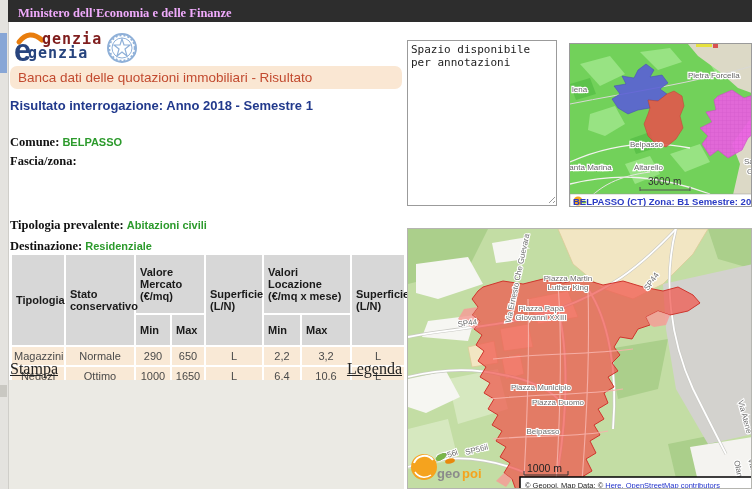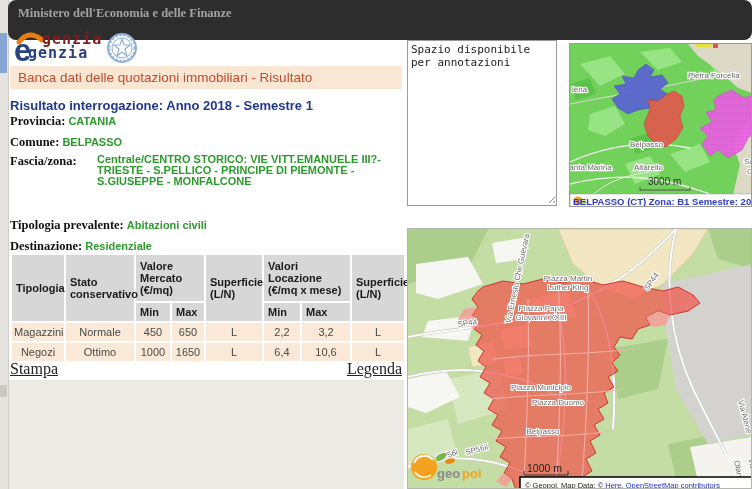--- a/index.html
+++ b/index.html
@@ -3,46 +3,46 @@
 <meta charset="utf-8">
 <style>
   html,body{margin:0;padding:0;background:#ffffff;}
   #screen{position:relative;width:752px;height:489px;overflow:hidden;background:#ffffff;
           font-family:"Liberation Sans",sans-serif;}
   
   #left-strip{position:absolute;left:0;top:0;width:8px;height:489px;background:#e4e3df;border-right:1px solid #cfcec9;}
   #left-strip .thumb{position:absolute;left:0;top:33px;width:7px;height:40px;background:#87a6d6;}
   #left-strip .nub{position:absolute;left:0;top:385px;width:7px;height:12px;background:#c9c8c2;}
   
-  #topbar{position:absolute;left:8px;top:0;width:744px;height:40px;background:#2d2d2d;color:#a3a3a3;
-          font-family:"Liberation Serif",serif;font-weight:bold;font-size:12.5px;line-height:26px;padding-left:10px;box-sizing:border-box;border-radius:8px;}
+  #topbar{position:absolute;left:8px;top:0;width:744px;height:22px;background:#2d2d2d;color:#f0abfc;
+          font-family:"Liberation Serif",serif;font-weight:bold;font-size:12.5px;line-height:26px;padding-left:10px;box-sizing:border-box;}
   
   #logo{position:absolute;left:12px;top:31px;height:36px;}
   #logo .mark{position:absolute;left:0;top:0;}
   #logo .words{position:absolute;left:30px;top:1px;font-family:"DejaVu Sans Mono",monospace;font-weight:bold;font-size:15px;line-height:14px;letter-spacing:1px;}
   #logo .w1{color:#7f1d1d;}
   #logo .w2{color:#27447e;margin-left:-14px;display:block;}
   #emblem{position:absolute;left:106px;top:32px;}
   
   #banner{position:absolute;left:10px;top:66px;width:392px;height:23px;background:#fae7d3;
-          color:#c24a2f;font-size:13.5px;line-height:23px;padding-left:8px;box-sizing:border-box;}
+          color:#c24a2f;font-size:13.5px;line-height:23px;padding-left:8px;box-sizing:border-box;border-radius:7px;}
   
   #query-title{position:absolute;left:10px;top:98px;color:#21398c;font-weight:bold;font-size:13px;}
   .frow{position:absolute;left:10px;width:392px;font-size:11px;}
   .flabel{font-family:"Liberation Serif",serif;font-weight:bold;font-size:12.5px;color:#111;}
   .fvalue{color:#2c9a2c;font-weight:bold;}
   .frow.flex{display:flex;}
   .frow.flex .flabel{width:87px;flex:0 0 87px;}
   .frow.flex .fvalue{flex:1;line-height:11px;}
   #f-prov{top:114px}#f-com{top:135px}#f-fas{top:154px}#f-cod{top:177px}
   #f-mic{top:198px}#f-tip{top:218px}#f-des{top:239px}
   
   #quote-table{position:absolute;left:10px;top:253px;border-collapse:separate;border-spacing:2px;
                table-layout:fixed;width:396px;font-size:11px;}
-  #quote-table th{background:#d7d7d7;color:#1a1a1a;font-weight:bold;text-align:left;padding:2px 4px;vertical-align:middle;font-size:11px;line-height:12px;}
+  #quote-table th{background:#d7d7d7;color:#1a1a1a;font-weight:bold;text-align:left;padding:8px 4px;vertical-align:middle;font-size:11px;line-height:12px;}
   #quote-table th.sub{height:14px;}
   #quote-table td{background:#f9e9d6;color:#4a4a4a;text-align:center;padding:3px 2px;font-size:11px;}
   
   #links{position:absolute;left:10px;top:360px;width:392px;font-family:"Liberation Serif",serif;font-size:16px;}
   #links a{color:#222;text-decoration:underline;cursor:pointer;}
   #legenda-link{float:right;}
   
   #left-bottom{position:absolute;left:9px;top:380px;width:395px;height:109px;background:#ebeae4;}
   
   #ann-wrap{position:absolute;left:407px;top:40px;width:150px;height:166px;}
@@ -90,31 +90,26 @@
     <path d="M16,7 L18,13 L24,13 L19,17 L21,24 L16,20 L11,24 L13,17 L8,13 L14,13 Z" fill="none" stroke="#8fb0d8" stroke-width="1.2"></path>
     <circle cx="16" cy="16" r="12.5" fill="none" stroke="#8fb0d8" stroke-width="1.5" stroke-dasharray="2 2"></circle>
   </svg>
 
   <div id="banner">
     <span>Banca dati delle quotazioni immobiliari - Risultato</span>
   </div>
 
   <div id="query-title">Risultato interrogazione: Anno 2018 - Semestre 1</div>
 
-  <div class="frow" id="f-prov">
-    <span class="flabel">Provincia:</span>
-    <span class="fvalue">CATANIA</span>
-  </div>
   <div class="frow" id="f-com">
     <span class="flabel">Comune:</span>
     <span class="fvalue">BELPASSO</span>
   </div>
   <div class="frow flex" id="f-fas">
     <span class="flabel">Fascia/zona:</span>
-    <span class="fvalue">Centrale/CENTRO STORICO: VIE VITT.EMANUELE III?- TRIESTE - S.PELLICO - PRINCIPE DI PIEMONTE - S.GIUSEPPE - MONFALCONE</span>
   </div>
   <div class="frow" id="f-tip">
     <span class="flabel">Tipologia prevalente:</span>
     <span class="fvalue">Abitazioni civili</span>
   </div>
   <div class="frow" id="f-des">
     <span class="flabel">Destinazione:</span>
     <span class="fvalue">Residenziale</span>
   </div>
 
@@ -140,21 +135,21 @@
     </tr>
     <tr>
       <th class="sub">Min</th>
       <th class="sub">Max</th>
       <th class="sub">Min</th>
       <th class="sub">Max</th>
     </tr>
     <tr>
       <td>Magazzini</td>
       <td>Normale</td>
-      <td>450</td>
+      <td>290</td>
       <td>650</td>
       <td>L</td>
       <td>2,2</td>
       <td>3,2</td>
       <td>L</td>
     </tr>
     <tr>
       <td>Negozi</td>
       <td>Ottimo</td>
       <td>1000</td>

